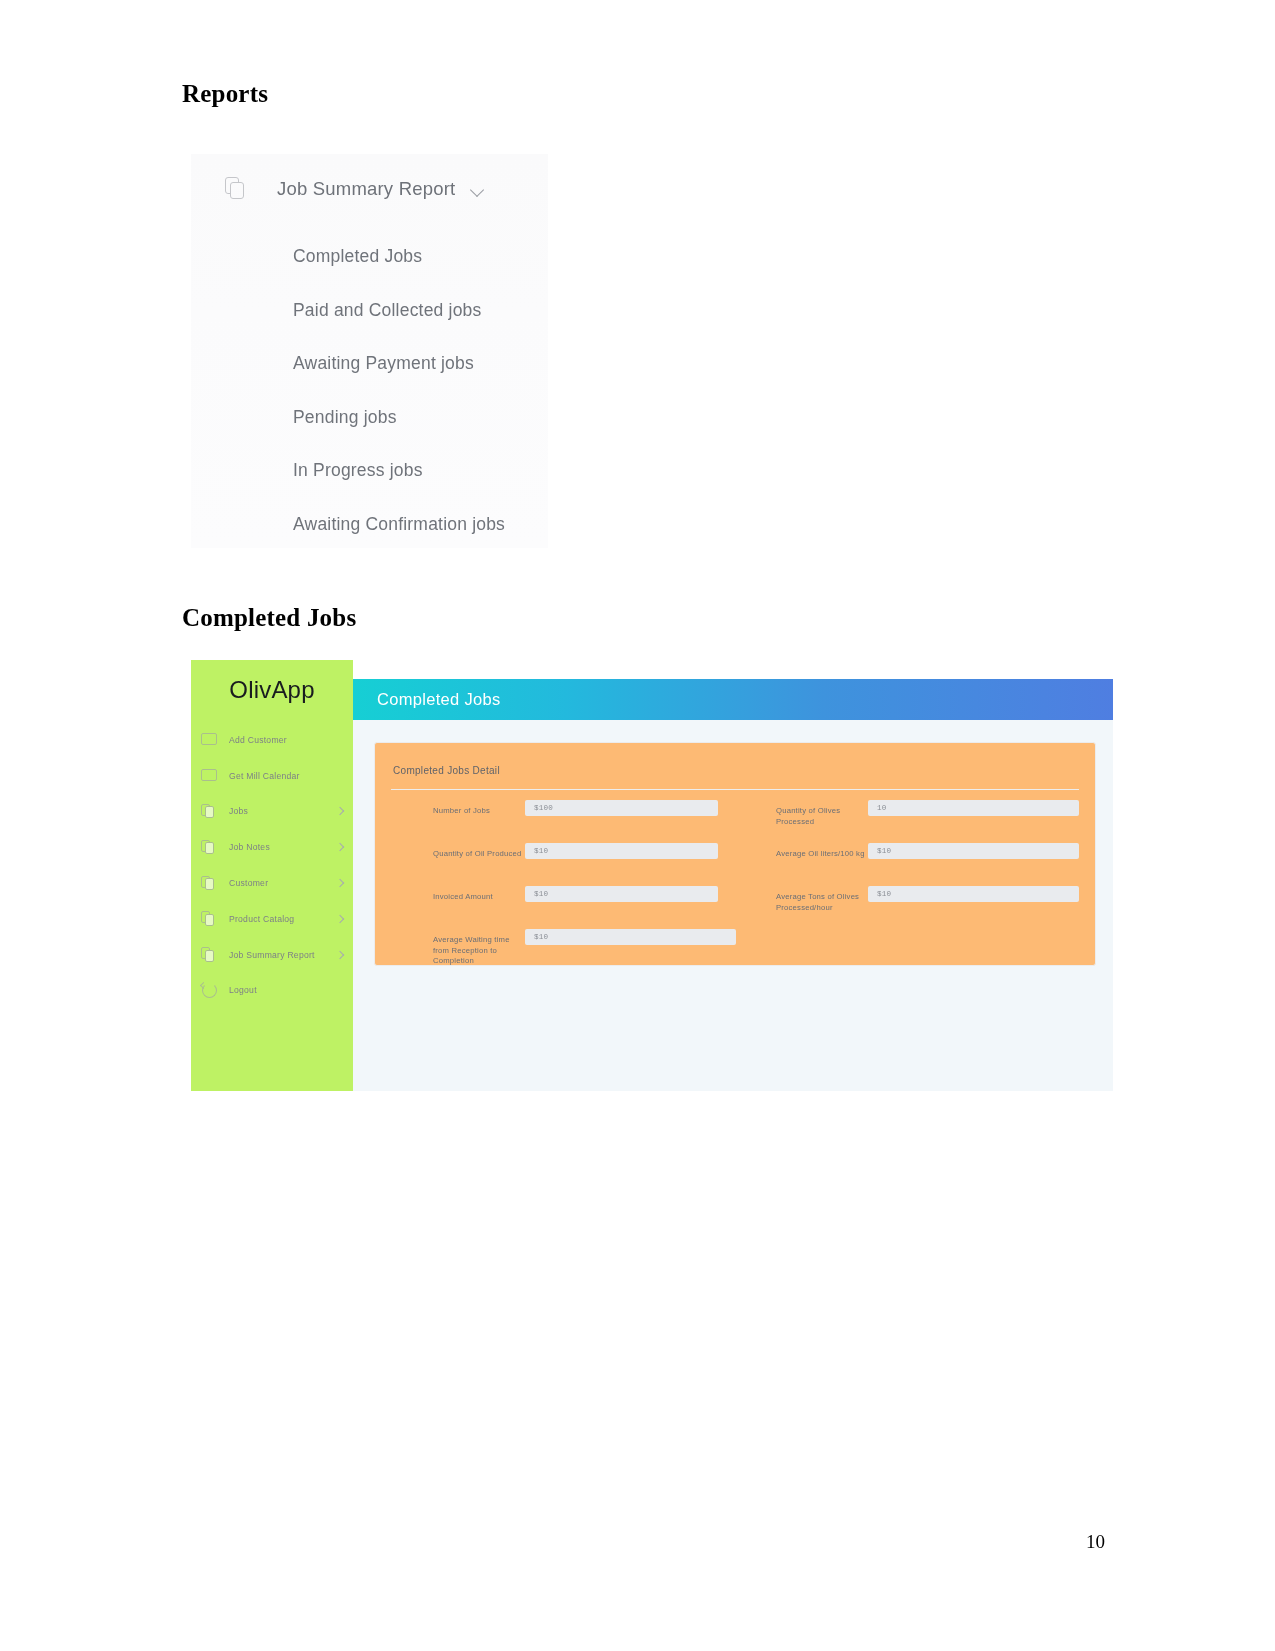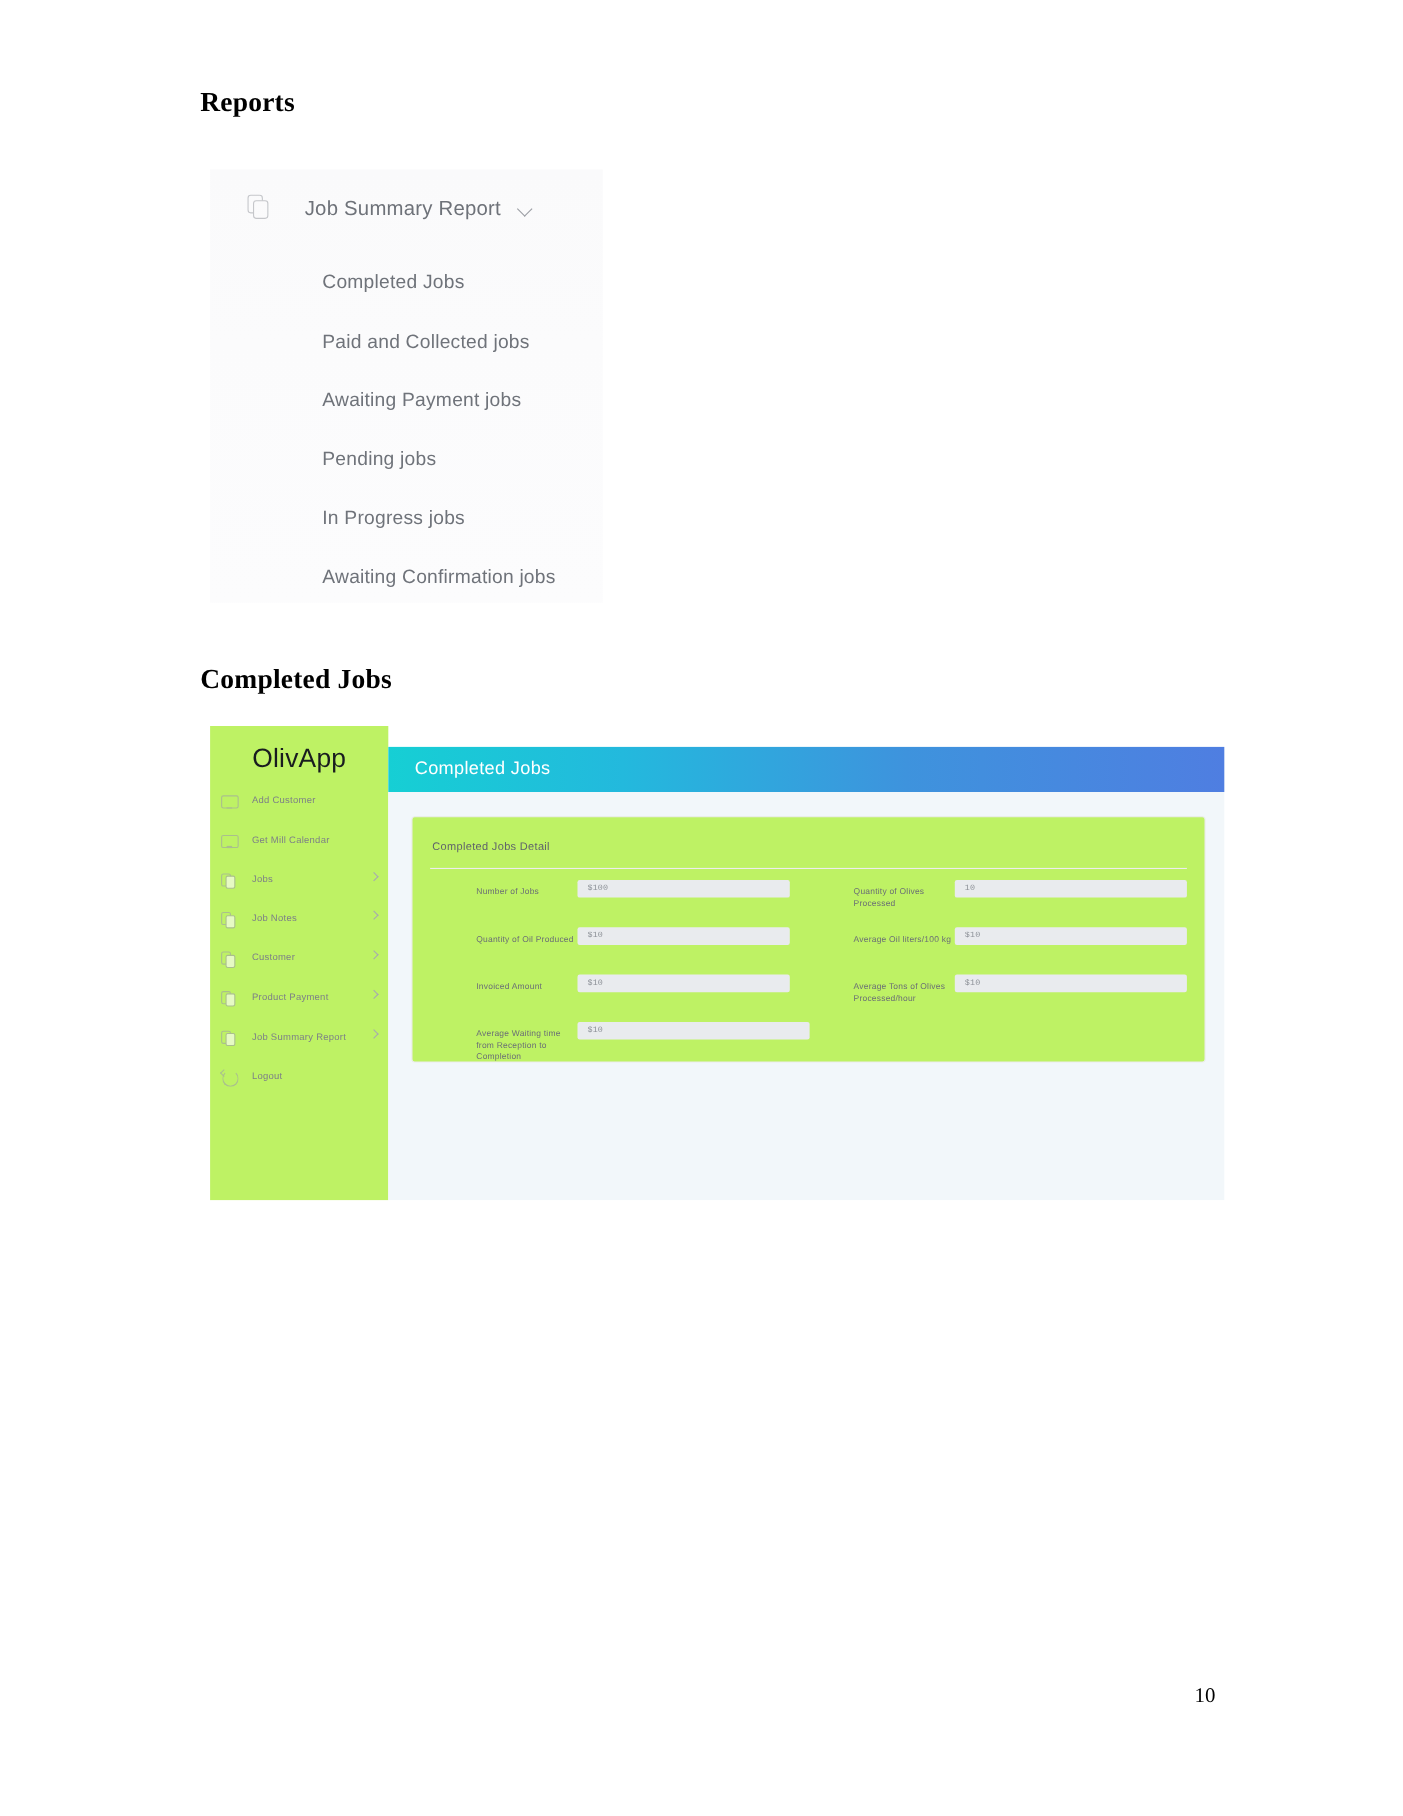--- a/index.html
+++ b/index.html
@@ -105,20 +105,21 @@
   #app-logo {
     text-align: center;
     font-size: 24px;
     color: #191c1f;
     letter-spacing: .2px;
     padding-top: 16px;
     padding-bottom: 18px;
   }
   .nav-item {
     display: flex;
+    align-items: center;
     height: 35.8px;
     padding-left: 10px;
     padding-right: 8px;
   }
   .nav-ico {
     width: 15px; height: 15px;
     position: relative;
     flex: 0 0 15px;
     opacity: .62;
   }
@@ -193,21 +194,21 @@
   }
   #app-header-title {
     color: #ffffff;
     font-size: 16.5px;
     letter-spacing: .3px;
   }
   #detail-card {
     position: absolute;
     left: 21px; top: 63px;
     width: 722px; height: 224px;
-    background: #bef264;
+    background: #fdba74;
     border: 1px solid #ececec;
     border-radius: 3px;
   }
   #detail-title {
     font-size: 10px;
     color: #5f636a;
     letter-spacing: .3px;
     padding: 22px 0 0 18px;
   }
   #detail-rule {
@@ -331,21 +332,21 @@
         </span>
       <span class="nav-label">Customer</span>
       <span class="chev-right"></span>
     </div>
 
     <div class="nav-item">
       <span class="nav-ico pages">
           <i class="b"></i>
           <i class="f"></i>
         </span>
-      <span class="nav-label">Product Payment</span>
+      <span class="nav-label">Product Catalog</span>
       <span class="chev-right"></span>
     </div>
 
     <div class="nav-item">
       <span class="nav-ico pages">
           <i class="b"></i>
           <i class="f"></i>
         </span>
       <span class="nav-label">Job Summary Report</span>
       <span class="chev-right"></span>

